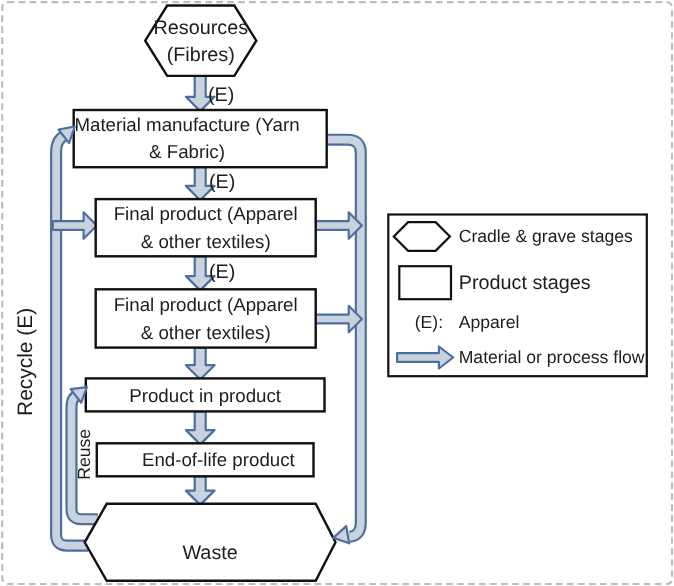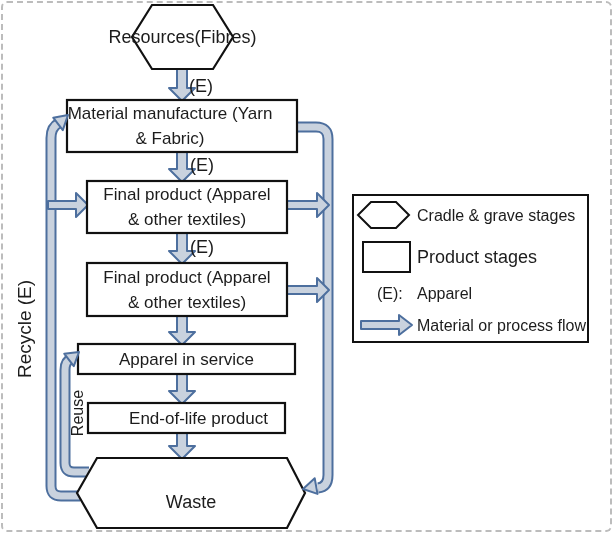--- a/index.html
+++ b/index.html
@@ -71,41 +71,41 @@
   <polygon class="head" points="68,115 62.8,130.1 53.2,117.7"></polygon>
   <polygon class="head" points="79,352 73.8,366.1 64.2,353.7"></polygon>
   <polygon class="head" points="303,489 317.5,493.9 314.7,478.3"></polygon>
 
   <rect class="legend-box" x="353" y="195" width="235" height="147"></rect>
   <polygon class="node-shape" style="stroke-width:2px" points="371,202 396,202 409,215 396,228 371,228 358,215"></polygon>
   <rect class="node-shape" style="stroke-width:2px" x="363" y="242" width="47" height="30"></rect>
   <polygon class="blk" points="361,321 399,321 399,315 412,325 399,335 399,329 361,329"></polygon>
 </svg>
 
-<div class="lbl" style="left:132px;top:12px;width:101px;height:50px;font-size:18px;line-height:24px;flex-direction:row;">
+<div class="lbl" style="left:132px;top:12px;width:101px;height:50px;font-size:18px;line-height:24px;flex-direction:column;">
   <span>Resources</span>
   <span>(Fibres)</span>
 </div>
 
 <div class="lbl" style="left:67px;top:100px;width:206px;height:52px;flex-direction:column;">
   <span>Material manufacture (Yarn</span>
   <span>&amp; Fabric)</span>
 </div>
 
 <div class="lbl" style="left:87px;top:181px;width:200px;height:52px;flex-direction:column;">
   <span>Final product (Apparel</span>
   <span>&amp; other textiles)</span>
 </div>
 
 <div class="lbl" style="left:87px;top:263px;width:200px;height:53px;flex-direction:column;">
   <span>Final product (Apparel</span>
   <span>&amp; other textiles)</span>
 </div>
 
-<div class="lbl" style="left:78px;top:344px;width:217px;height:30px;">Apparel in service</div>
+<div class="lbl" style="left:78px;top:344px;width:217px;height:30px;">Product in product</div>
 
 <div class="lbl" style="left:88px;top:403px;width:221px;height:30px;">End-of-life product</div>
 
 <div class="lbl" style="left:77px;top:458px;width:228px;height:88px;font-size:18px;">Waste</div>
 
 <div class="lbl lbl-left e-lbl" style="left:189px;top:76px;width:34px;height:20px;">(E)</div>
 <div class="lbl lbl-left e-lbl" style="left:190px;top:155px;width:34px;height:20px;">(E)</div>
 <div class="lbl lbl-left e-lbl" style="left:190px;top:237px;width:34px;height:20px;">(E)</div>
 
 <div class="lbl rot" style="left:24px;top:329px;font-size:19px;">Recycle (E)</div>

